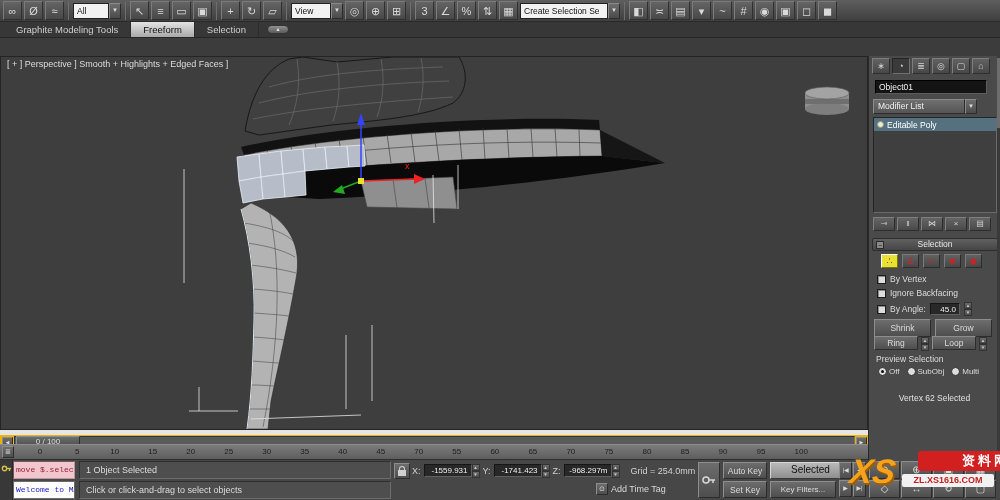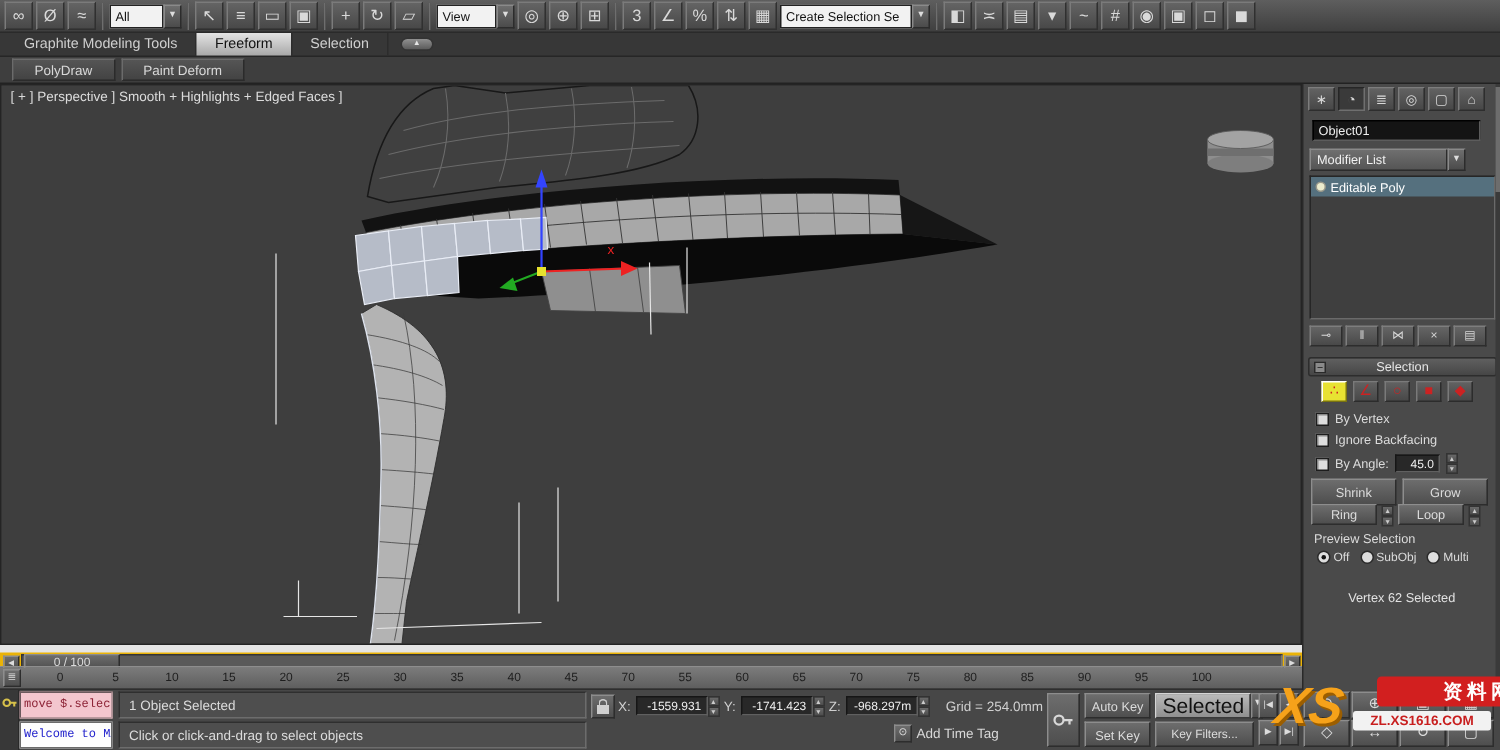--- a/index.html
+++ b/index.html
@@ -134,21 +134,21 @@
   .numbox .spin{height:13px}
   #grid-label{font-size:9px;color:#d0d0d0;margin-left:8px;white-space:nowrap}
   #time-tag{position:absolute;left:596px;top:23px;display:flex;align-items:center;gap:3px;cursor:pointer}
   #time-tag-btn{width:12px;height:12px;font-size:7px;line-height:10px;padding:0}
   #time-tag-label{font-size:9px;color:#d8d8d8}
   #setkey-mode{position:absolute;left:698px;top:2px;width:22px;height:36px;display:flex;align-items:center;justify-content:center}
   #autokey-btn{position:absolute;left:723px;top:2px;width:44px;height:17px;font-size:8.5px}
   #setkey-btn{position:absolute;left:723px;top:21px;width:44px;height:17px;font-size:8.5px}
   #selset-dd{position:absolute;left:770px;top:2px;width:66px;height:17px}
   #selset-val{flex:1;background:linear-gradient(#b9b9b9,#8f8f8f);border:1px solid;
-    border-color:#d5d5d5 #3a3a3a #3a3a3a #d5d5d5;color:#111;font-size:14px;line-height:14px;padding:0 4px}
+    border-color:#d5d5d5 #3a3a3a #3a3a3a #d5d5d5;color:#111;font-size:10px;line-height:14px;padding:0 20px}
   #keyfilters-btn{position:absolute;left:770px;top:21px;width:66px;height:17px;font-size:8px}
   #time-ctrl{position:absolute;left:839px;top:2px;width:28px;height:36px;display:flex;flex-wrap:wrap;gap:1px;align-content:flex-start}
   #time-ctrl .rbtn{width:13px;height:17px;font-size:6px;line-height:15px;padding:0;text-align:center}
   #nav-ctrl{position:absolute;left:869px;top:1px;width:130px;height:38px;display:flex;flex-wrap:wrap;gap:1px;align-content:flex-start}
   #nav-ctrl .rbtn{width:31px;height:18px;font-size:10px;line-height:16px;text-align:center;padding:0}
 
   
   #watermark{position:absolute;left:850px;top:448px;width:150px;height:52px;z-index:40}
   .wm-xs{position:absolute;left:0;top:4px;font-style:italic;font-weight:bold;font-size:34px;
     color:#f6a21a;text-shadow:2px 2px 0 #9c5e00;transform:skewX(-8deg)}
@@ -209,24 +209,20 @@
       <button class="tbtn">▣</button>
       <button class="tbtn">◻</button>
       <button class="tbtn">◼</button>
   </div>
 
   <div id="ribbon-tabs">
     <button class="rtab">Graphite Modeling Tools</button>
       <button class="rtab active">Freeform</button>
       <button class="rtab">Selection</button>
     <div id="ribbon-toggle">▴</div>
-  </div>
-  <div id="ribbon-panels">
-    <button class="rpanel-btn">PolyDraw</button>
-      <button class="rpanel-btn">Paint Deform</button>
   </div>
 
   <div id="viewport">
     <svg width="866" height="372" viewBox="0 0 866 372">
       <rect width="866" height="372" fill="#3e3e3e"></rect>
 
       <g>
         <rect x="804" y="36" width="44" height="16" fill="#8e8e8e"></rect>
         <ellipse cx="826" cy="52" rx="22" ry="6" fill="#7e7e7e"></ellipse>
         <rect x="804" y="42" width="44" height="5" fill="#6f6f6f"></rect>

